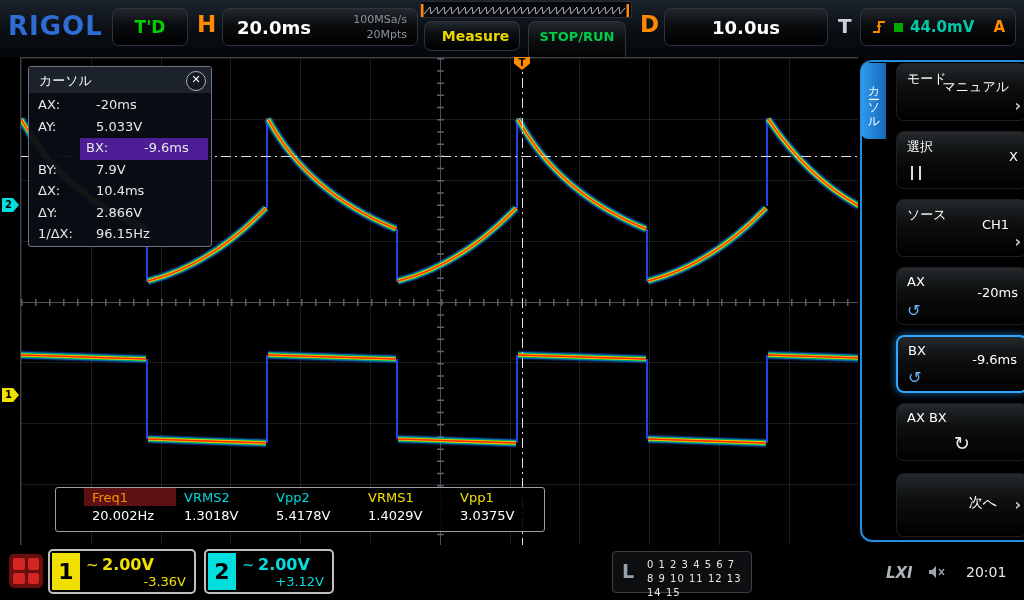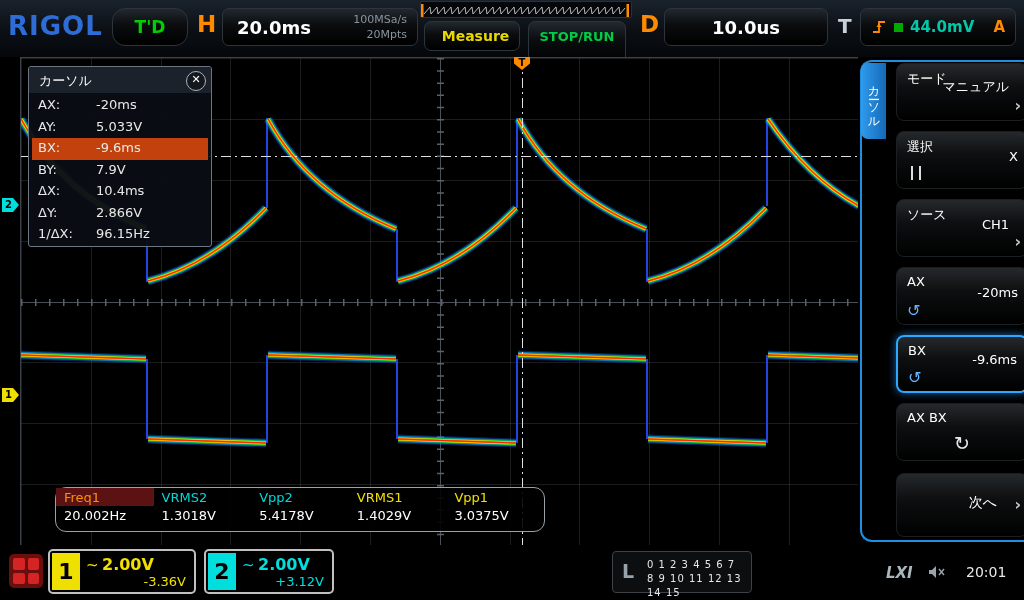--- a/index.html
+++ b/index.html
@@ -5,21 +5,21 @@
   html,body{margin:0;padding:0;}
   body{width:1024px;height:600px;background:#000;position:relative;overflow:hidden;
        font-family:"DejaVu Sans",sans-serif;color:#fff;}
 
   
   #topbar{position:absolute;left:0;top:0;width:1024px;height:57px;
           background:linear-gradient(180deg,#1a222c 0%,#0b0f14 55%,#05070a 100%);}
   .tbox{position:absolute;background:linear-gradient(180deg,#22282e,#0a0c0e 45%,#000 100%);
         border:1px solid #2c343c;border-radius:7px;box-sizing:border-box;}
   #logo{position:absolute;left:8px;top:11px;font-size:26px;font-weight:bold;color:#2e6cd6;letter-spacing:1px;}
-  #td-box{left:112px;top:8px;width:76px;height:38px;border-radius:13px;}
+  #td-box{left:112px;top:8px;width:76px;height:38px;}
   #td-box span{display:block;text-align:center;line-height:37px;color:#00d000;font-weight:bold;font-size:17px;}
   #h-label{position:absolute;left:197px;top:11px;font-size:23px;font-weight:bold;color:#ff8a00;}
   #h-box{left:222px;top:8px;width:196px;height:38px;}
   #h-timebase{position:absolute;left:14px;top:8px;font-size:18px;font-weight:bold;color:#fff;}
   #h-rate{position:absolute;right:10px;top:3px;text-align:right;font-size:11px;color:#8a949c;line-height:15px;margin-left:13px;}
   #h-rate span{display:block;}
   #wavestrip{position:absolute;left:420px;top:1px;width:210px;height:15px;background:#05070a;
              border:1px solid #2a3036;border-radius:2px;}
   #measure-btn{left:424px;top:21px;width:96px;height:30px;padding-left:7px;}
   #measure-btn span{display:block;text-align:center;line-height:29px;color:#e8d800;font-weight:bold;font-size:14px;}
@@ -56,21 +56,21 @@
   #cursor-panel{position:absolute;left:28px;top:66px;width:184px;height:181px;
                 background:rgba(10,14,20,.94);border:1px solid #6a7682;border-radius:3px;box-sizing:border-box;}
   #cp-head{position:absolute;left:0;top:0;right:0;height:26px;background:#1b222b;border-radius:3px 3px 0 0;}
   #cp-title{position:absolute;left:10px;top:5px;font-size:13px;color:#fff;}
   #cp-close{position:absolute;right:5px;top:4px;width:18px;height:18px;border:1px solid #aab4bc;
             border-radius:50%;background:#14181e;color:#fff;font-size:11px;text-align:center;line-height:16px;}
   #cp-rows{position:absolute;top:28px;left:3px;right:3px;}
   .crow{height:21.5px;font-size:13px;position:relative;}
   .crow .clabel{position:absolute;left:6px;top:2px;color:#e8e8e8;}
   .crow .cvalue{position:absolute;left:64px;top:2px;color:#e8e8e8;}
-  .crow.sel{background:#c2410c;}
+  .crow.sel{background:#4c1d95;margin-left:48px;}
 
   
   #sidebar{position:absolute;left:858px;top:57px;width:166px;height:488px;background:#000;}
   #menu-outline{position:absolute;left:2px;top:3px;width:164px;height:482px;border:2px solid #1f8fe0;
                 border-right:none;border-radius:12px 0 0 12px;box-sizing:border-box;}
   #side-tab{position:absolute;left:3px;top:6px;width:25px;height:76px;
             background:linear-gradient(90deg,#2f9bec,#1668b8);border-radius:7px 0 0 7px;
             writing-mode:vertical-rl;text-align:center;color:#fff;font-size:12px;line-height:25px;letter-spacing:1px;}
   #menu{position:absolute;left:30px;top:0;width:134px;height:488px;}
   .mi{position:absolute;left:0;width:132px;height:58px;border:1px solid #1b1f22;border-radius:8px;
@@ -85,21 +85,21 @@
   .mi-icon{position:absolute;left:10px;bottom:4px;font-size:16px;color:#6ab4ff;}
   .mi5 .mi-icon{left:50%;transform:translateX(-50%);color:#e8e8e8;font-size:19px;bottom:6px;}
   .mi6 .mi-label{left:auto;right:30px;top:auto;bottom:24px;font-size:14px;}
   .mi6 .mi-chev{bottom:22px;}
   .bars{position:absolute;left:12px;bottom:8px;width:16px;height:14px;}
   .bars i{position:absolute;width:2px;background:#ddd;top:0;bottom:0;}
   .bars .b1{left:2px;} .bars .b2{left:10px;}
 
   
   #measbar{position:absolute;left:55px;top:487px;width:490px;height:45px;background:rgba(0,0,0,.9);
-           border:1px solid #98a0a8;border-radius:11px;display:flex;box-sizing:border-box;}
+           border:1px solid #98a0a8;border-radius:3px;display:flex;box-sizing:border-box;padding-left:28px;}
   .mcell{flex:1;position:relative;}
   .mlabel{display:block;font-size:13px;padding:2px 8px 1px;}
   .mvalue{display:block;font-size:13px;color:#fff;padding:2px 8px;}
   .mcell0 .mlabel{background:#5c1212;color:#ff9000;}
   .mcell1 .mlabel,.mcell2 .mlabel{color:#00d8d8;}
   .mcell3 .mlabel,.mcell4 .mlabel{color:#f0e000;}
 
   
   #statusbar{position:absolute;left:0;top:545px;width:1024px;height:55px;background:#000;}
   #menu-btn{position:absolute;left:9px;top:9px;width:34px;height:34px;background:#6a0e0e;border-radius:5px;

